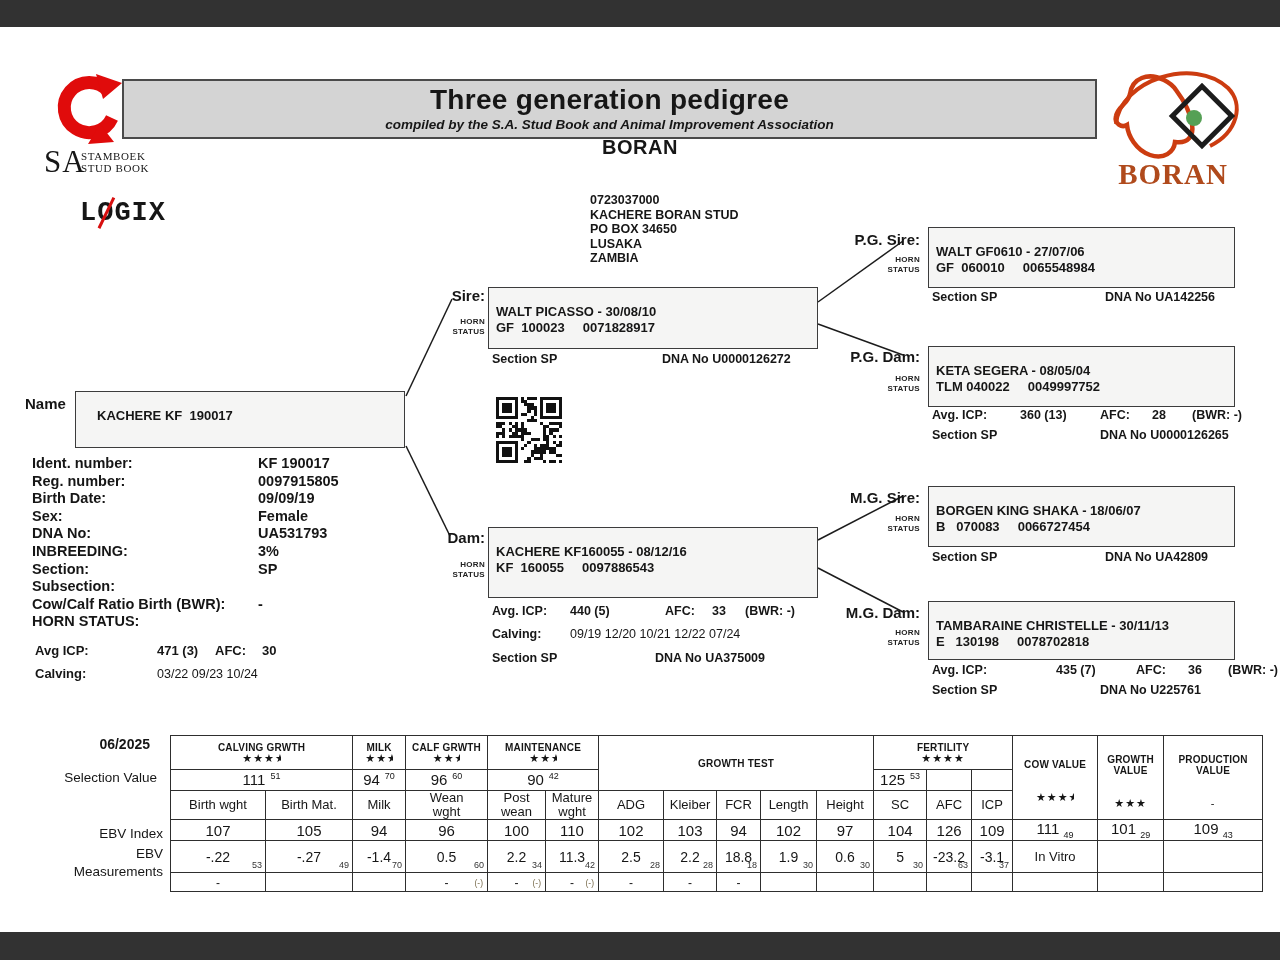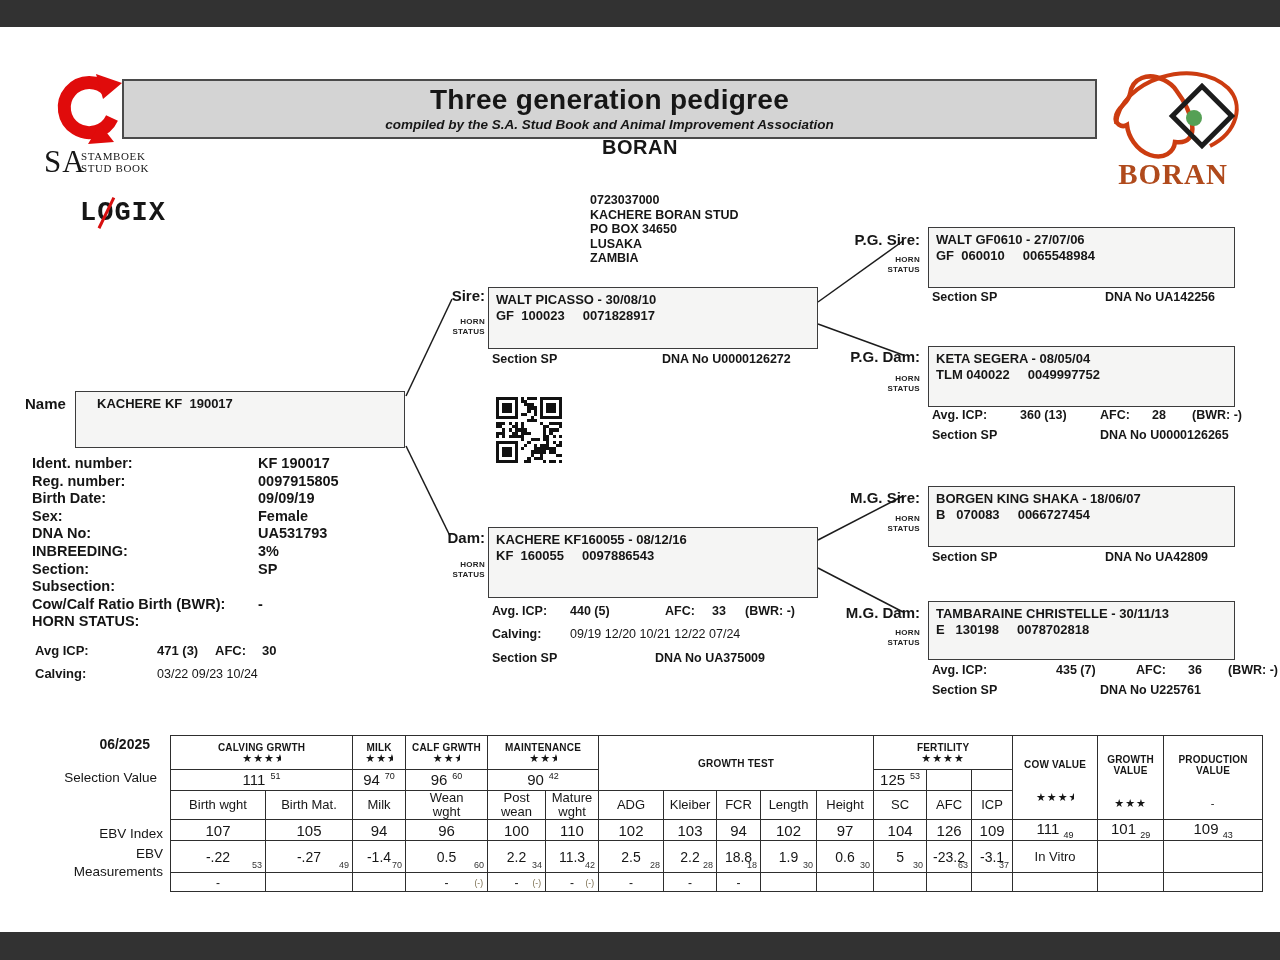--- a/index.html
+++ b/index.html
@@ -17,21 +17,21 @@
   .sa-small{font-family:"Liberation Serif",serif;font-size:11px;letter-spacing:.6px;line-height:12px;}
   .logix{font-family:Liberation Mono, monospace;font-size:27px;font-weight:bold;letter-spacing:1px;}
   .logix-o{position:relative;display:inline-block;}
   .logix-o::after{content:'';position:absolute;left:46%;top:-6%;width:3px;height:112%;background:#d80f0f;transform:rotate(26deg);}
   .boran-word{font-family:"Liberation Serif",serif;font-size:29px;font-weight:bold;color:#b04a1c;letter-spacing:1px;text-align:center;}
   
   .addr{font-size:12.5px;font-weight:bold;line-height:14.6px;}
   
   .pl{font-size:15px;font-weight:bold;text-align:right;}
   .horn{font-size:8px;font-weight:bold;line-height:9.5px;text-align:right;letter-spacing:.3px;color:#222;}
-  .pbox{position:absolute;background:#f5f5f4;border:1.5px solid #3c3c3c;padding:4px 7px;box-sizing:border-box;}
+  .pbox{position:absolute;background:#f5f5f4;border:1.5px solid #3c3c3c;padding:16px 7px;box-sizing:border-box;}
   .pbox div{font-size:13px;font-weight:bold;line-height:15.5px;white-space:pre;}
   .inf{font-size:12.5px;font-weight:bold;}
   .inf .w{display:inline-block;}
   .dates{font-weight:normal;font-size:12.5px;}
   
   .ident-row{position:absolute;left:32px;width:520px;font-size:14.5px;font-weight:bold;}
   .ident-row .lab{display:inline-block;width:226px;}
   
   table.ebv{position:absolute;left:170px;top:735px;width:1092px;border-collapse:collapse;table-layout:fixed;}
   table.ebv td{border:1.5px solid #2e2e2e;text-align:center;vertical-align:middle;padding:0;position:relative;overflow:hidden;}

